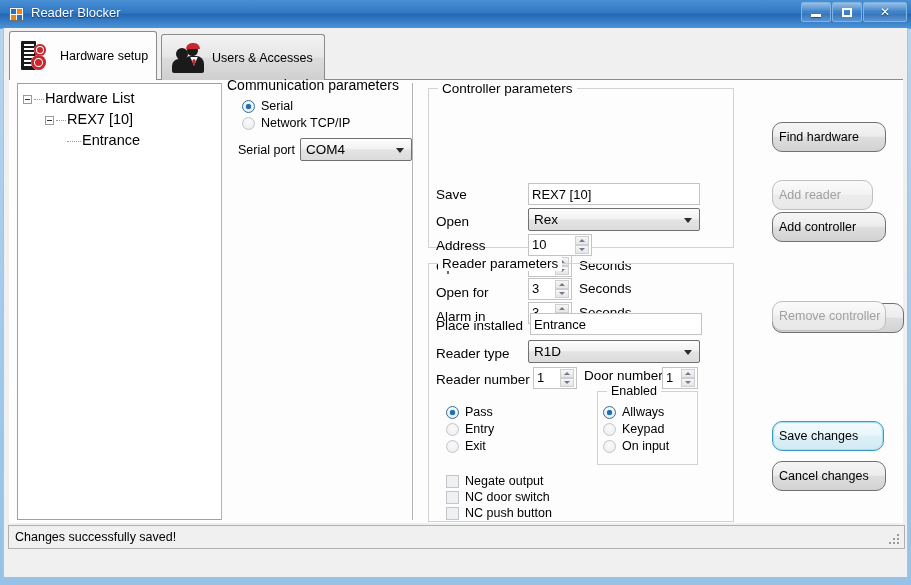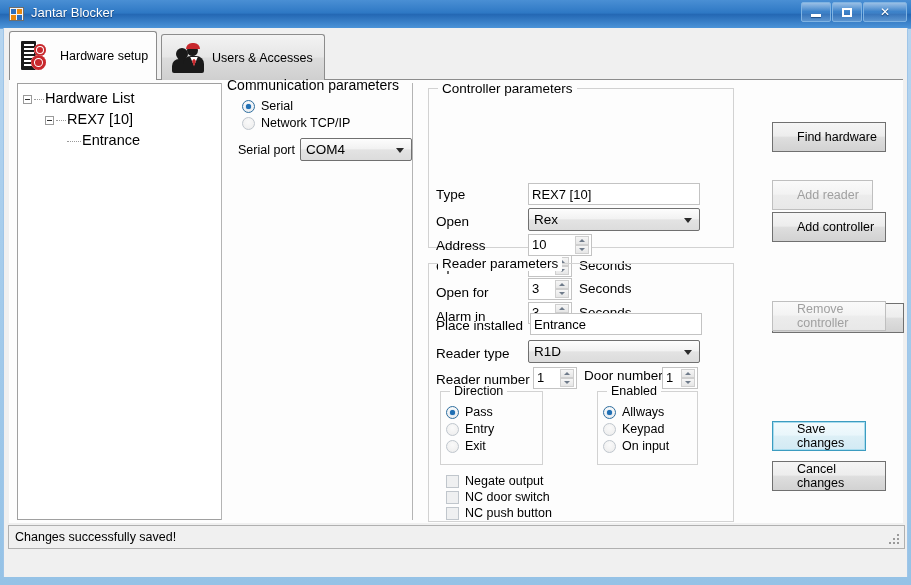--- a/index.html
+++ b/index.html
@@ -183,25 +183,25 @@
   .radio.on{border-color:#2f6f9f;}
   .radio.on:after{content:"";position:absolute;left:3px;top:3px;width:5px;height:5px;border-radius:50%;
     background:#1f6fb4;box-shadow:0 0 1px #1f6fb4;}
   .radio.off{border-color:#bfc6cd;background:radial-gradient(circle at 50% 35%,#fafafa 0%,#f0f0f0 70%,#e6e6e6 100%);}
   .rlabel{position:absolute;font-size:12.5px;color:#000;white-space:nowrap;}
   .cbox{position:absolute;width:13px;height:13px;box-sizing:border-box;
     border:1px solid #c0c6cc;background:#eff0f1;}
   
   .btn{
     position:absolute;box-sizing:border-box;height:30px;
-    border:1px solid #707070;border-radius:0;
+    border:1px solid #707070;border-radius:10px;
     background:linear-gradient(to bottom,#f5f5f5 0%,#ededed 46%,#dedede 52%,#d2d2d2 100%);
     font-size:12.5px;color:#000;
     display:flex;align-items:center;
-    padding-left:24px;cursor:default;
+    padding-left:6px;cursor:default;
   }
   .btn.disabled{
     border-color:#bfbfbf;color:#a0a0a0;
     background:linear-gradient(to bottom,#fafafa 0%,#f3f3f3 46%,#ececec 52%,#e8e8e8 100%);
   }
   .btn.focus{
     border-color:#3c9cc0;
     box-shadow:0 0 0 1px #a8dcee inset;
     background:linear-gradient(to bottom,#f3fbfd 0%,#e9f6fb 46%,#dceff6 52%,#d3eaf4 100%);
   }
@@ -221,21 +221,21 @@
 <div id="app">
 
   <div class="titlebar">
     <div class="title-inner">
       <div class="app-icon">
         <div class="q1"></div>
           <div class="q2"></div>
           <div class="q3"></div>
           <div class="q4"></div>
       </div>
-      <div class="title-text">Jantar Blocker</div>
+      <div class="title-text">Reader Blocker</div>
       <div class="wbtns">
         <div class="wbtn">
           <div class="g">
               <div class="min-glyph"></div>
             </div>
         </div>
         <div class="wbtn">
           <div class="g">
               <div class="max-glyph"></div>
             </div>
@@ -315,21 +315,21 @@
           <span>COM4</span>
           <span class="arrow"></span>
         </div>
       </div>
 
       <div class="vdiv" style="left:403px;"></div>
 
       <div class="gb" style="left:419px;top:8px;width:306px;height:160px;">
         <div class="gt">Controller parameters</div>
       </div>
-      <div class="lbl big" style="left:427px;top:107px;">Type</div>
+      <div class="lbl big" style="left:427px;top:107px;">Save</div>
       <input class="tbox" style="left: 519px; top: 103px; width: 172px;" value="REX7 [10]">
 
       <div class="lbl big" style="left:427px;top:134px;">Open</div>
       <div class="combo" style="left:519px;top:128px;width:172px;">
         <span>Rex</span>
         <span class="arrow"></span>
       </div>
 
       <div class="lbl big" style="left:427px;top:158px;">Address</div>
       <div class="spin" style="left:519px;top:154px;width:64px;">
@@ -392,23 +392,20 @@
       </div>
       <div class="lbl big" style="left:575px;top:288px;">Door number</div>
       <div class="spin" style="left:653px;top:287px;width:36px;">
         <span class="val">1</span>
         <span class="btns">
             <span class="up"></span>
             <span class="dn"></span>
           </span>
       </div>
 
-      <div class="gb small" style="left:431px;top:311px;width:103px;height:74px;">
-        <div class="gt">Direction</div>
-      </div>
       <div class="radio on" style="left:437px;top:326px;"></div>
       <div class="rlabel" style="left:456px;top:325px;">Pass</div>
       <div class="radio off" style="left:437px;top:343px;"></div>
       <div class="rlabel" style="left:456px;top:342px;">Entry</div>
       <div class="radio off" style="left:437px;top:360px;"></div>
       <div class="rlabel" style="left:456px;top:359px;">Exit</div>
 
       <div class="gb small" style="left:588px;top:311px;width:101px;height:74px;">
         <div class="gt">Enabled</div>
       </div>
@@ -424,21 +421,21 @@
       <div class="cbox" style="left:437px;top:411px;"></div>
       <div class="rlabel" style="left:456px;top:410px;">NC door switch</div>
       <div class="cbox" style="left:437px;top:427px;"></div>
       <div class="rlabel" style="left:456px;top:426px;">NC push button</div>
 
       <div class="btn" style="left:763px;top:42px;width:114px;">Find hardware</div>
       <div class="btn disabled" style="left:763px;top:100px;width:101px;">Add reader</div>
       <div class="btn" style="left:763px;top:132px;width:114px;">Add controller</div>
       <div class="btn" style="left:763px;top:188px;width:132px;margin-top:35px;">Remove reader</div>
       <div class="btn disabled" style="left:763px;top:221px;width:114px;">Remove controller</div>
-      <div class="btn focus" style="left:763px;top:341px;width:94px;">Save changes</div>
+      <div class="btn focus" style="left:763px;top:341px;width:112px;">Save changes</div>
       <div class="btn" style="left:763px;top:381px;width:114px;">Cancel changes</div>
 
     </div>
 
     <div class="statusbar">
       <div class="stext">Changes successfully saved!</div>
       <div class="grip">
         <i style="left:8px;top:0px;"></i>
         <i style="left:4px;top:4px;"></i>
           <i style="left:8px;top:4px;"></i>

